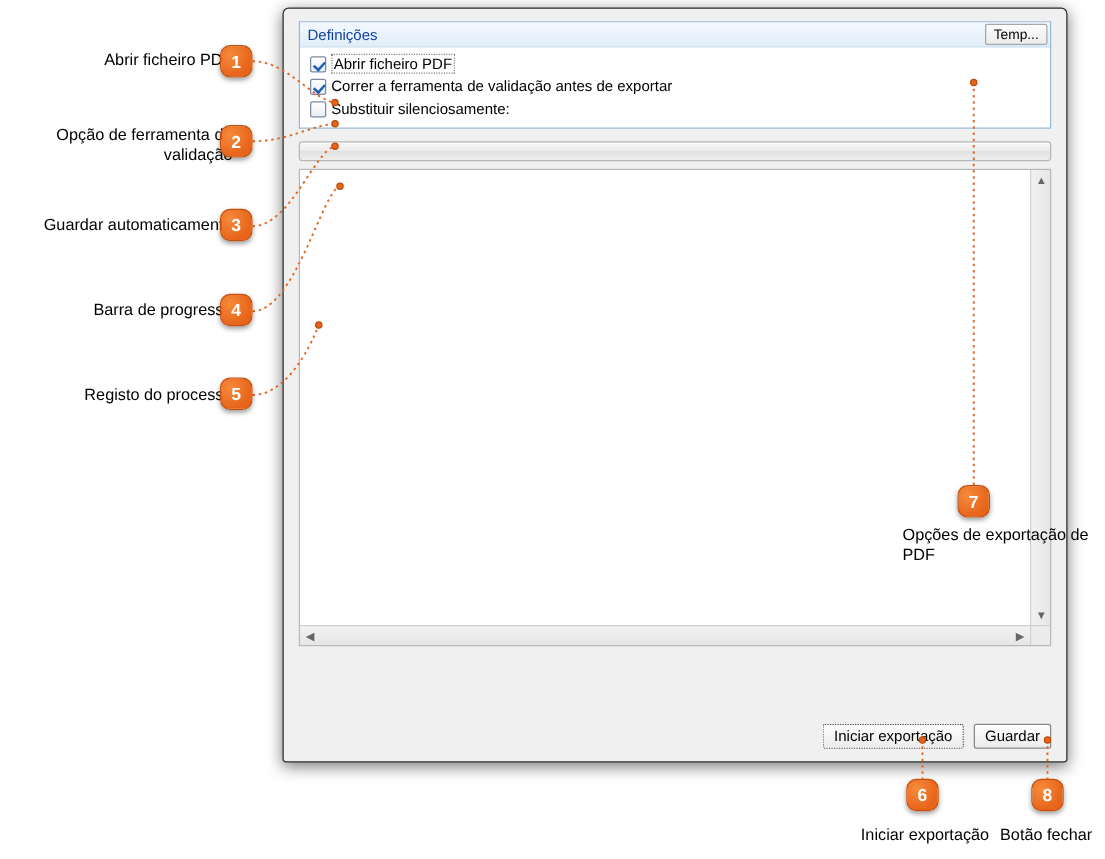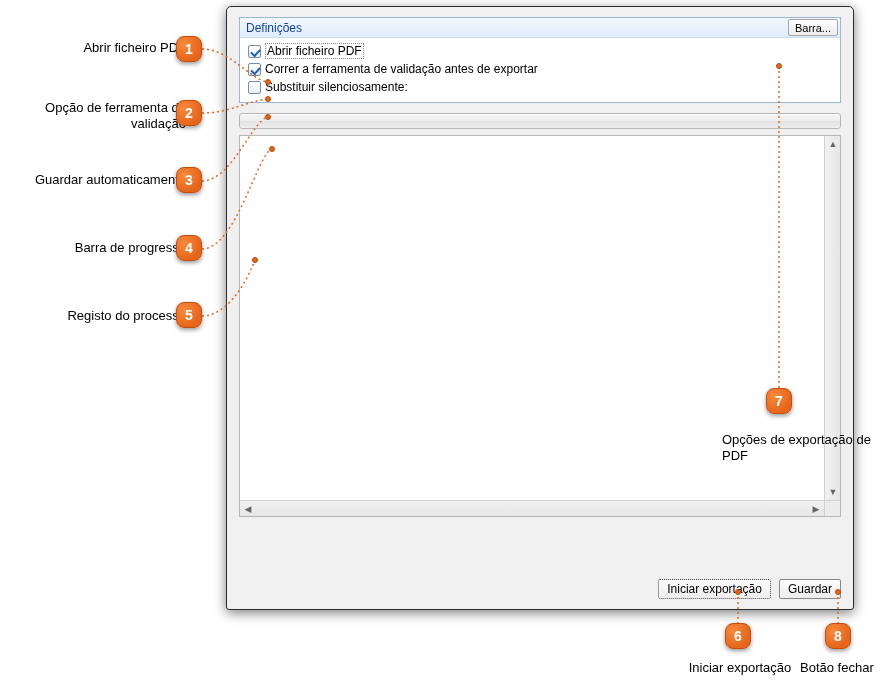--- a/index.html
+++ b/index.html
@@ -269,21 +269,21 @@
     cursor: pointer;
   }
   .win-btn.primary {
     border: 1px dotted #444;
   }
 
   
   .callout-label-right {
     position: absolute;
     left: 722px;
-    top: 432px;
+    top: 420px;
     color: #000;
     font-size: 13px;
     line-height: 1.25;
     width: 155px;
     z-index: 35;
   }
 </style>
 </head>
 <body>
 
@@ -339,21 +339,21 @@
 <div class="dot-end" style="left:776px; top:63px;"></div>
 <div class="dot-end" style="left:735px; top:589px;"></div>
 <div class="dot-end" style="left:835px; top:589px;"></div>
 
 <div class="dialog">
 
   <div class="dialog-body">
     <div class="definitions-box">
       <div class="definitions-header">
         <span>Definições</span>
-        <span class="more-btn">Barra...</span>
+        <span class="more-btn">Temp...</span>
       </div>
       <div class="definitions-content">
         <div class="check-row">
           <span class="checkbox checked"></span>
           <span class="boxed-label">Abrir ficheiro PDF</span>
         </div>
         <div class="check-row">
           <span class="checkbox checked"></span>
           <span>Correr a ferramenta de validação antes de exportar</span>
         </div>

